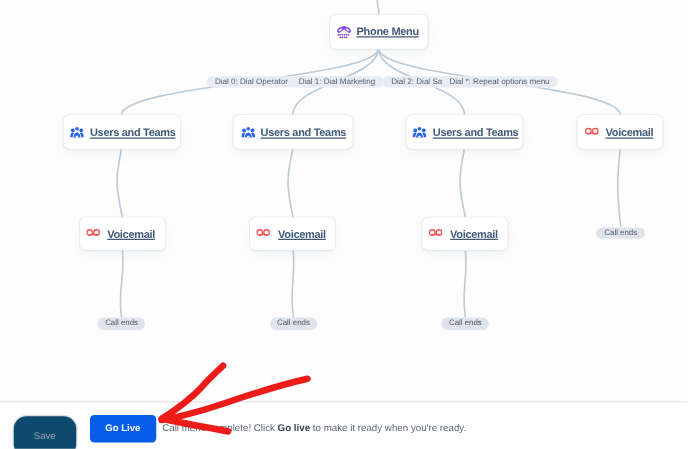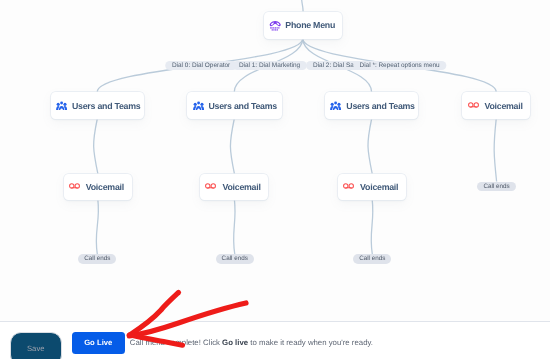--- a/index.html
+++ b/index.html
@@ -5,21 +5,21 @@
   * { box-sizing: border-box; }
   html, body { margin:0; padding:0; }
   body { width:550px; height:359px; background:#ffffff; font-family:"Liberation Sans", sans-serif; overflow:hidden; position:relative;
          -webkit-font-smoothing:antialiased; text-rendering:geometricPrecision; }
   #canvas { position:absolute; left:0; top:0; width:550px; height:321px; background:#fdfdfd; overflow:hidden; }
   svg.edges { position:absolute; left:0; top:0; width:550px; height:321px; }
   .node { position:absolute; background:#fff; border-radius:4.5px;
           box-shadow:0 0 0 0.7px rgba(226,232,240,.85), 0 1px 2px rgba(125,140,160,.09), 0 4px 11px rgba(125,140,160,.07);
           display:flex; align-items:center; }
   .node .ico { display:flex; align-items:center; justify-content:center; flex:none; }
-  .node .lbl { font-weight:700; color:#415a79; font-size:8.8px; letter-spacing:-0.25px; white-space:nowrap; }
+  .node .lbl { font-weight:700; color:#415a79; font-size:8.8px; letter-spacing:-0.25px; white-space:nowrap;text-decoration:underline; }
   .elabel { position:absolute; height:9.8px; background:#e7ebf2; border-radius:6px;
             display:flex; align-items:center; justify-content:center; color:#505f70; font-size:6.45px; white-space:nowrap; padding:0 6.6px; }
   .endpill { position:absolute; height:9.8px; background:#dfe3eb; border-radius:6px;
             display:flex; align-items:center; justify-content:center; color:#4d5766; font-size:6.3px; white-space:nowrap; }
   #footer { position:absolute; left:0; top:321px; width:550px; height:38px; background:#fff; border-top:1px solid #e0e4eb; }
   #btnSave { position:absolute; left:9.5px; top:9.5px; width:52.5px; height:34px; border:1px solid #d9dde3; border-radius:11px; background:#0c4a6e; color:#9aa0ac; font-size:7.7px; display:flex; align-items:center; justify-content:center; }
   #btnLive { position:absolute; left:72px; top:9.5px; width:52.5px; height:22px; border-radius:3.5px; background:#055ce8; color:#fff; font-size:7.7px; font-weight:700; display:flex; align-items:center; justify-content:center; }
   #hint { position:absolute; left:129.8px; top:16.1px; font-size:7.8px; color:#5d6573; white-space:nowrap; }
   #hint b { font-weight:700; color:#39424f; }
   svg.anno { position:absolute; left:0; top:0; width:550px; height:359px; pointer-events:none; }

